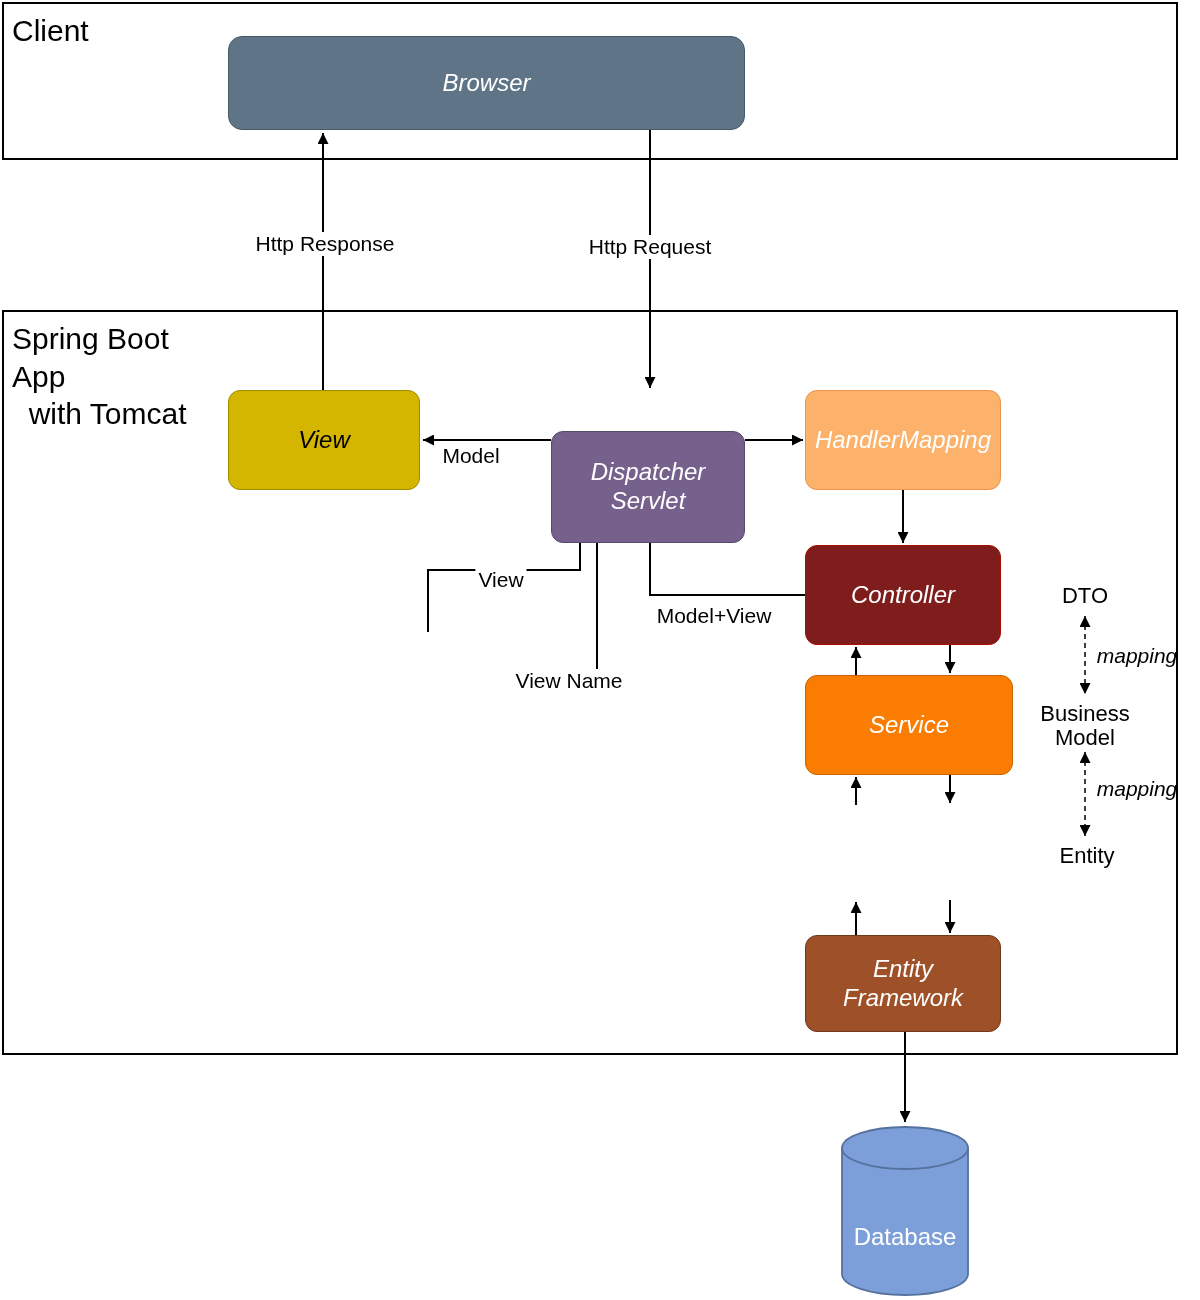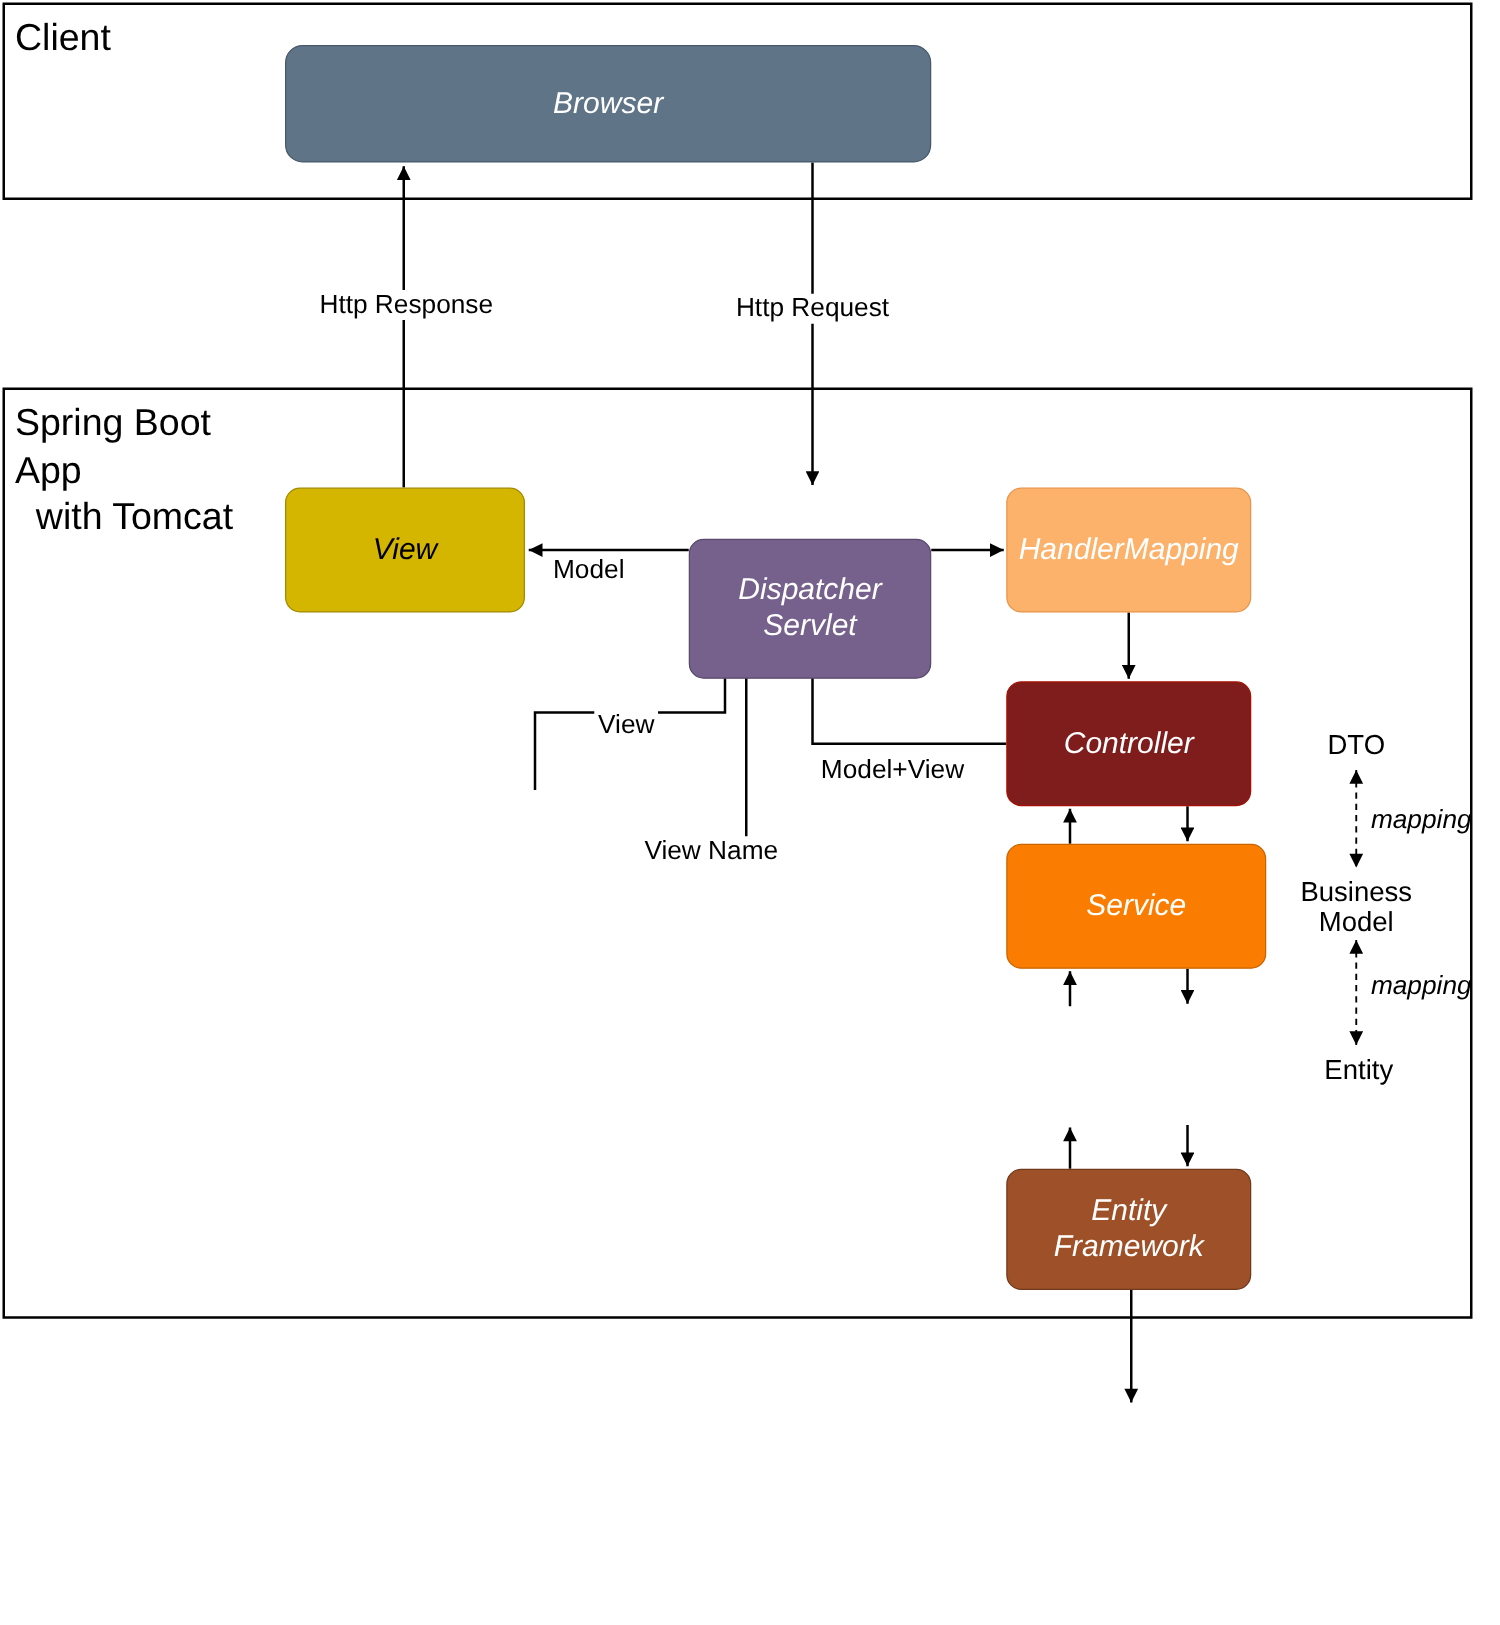--- a/index.html
+++ b/index.html
@@ -143,20 +143,27 @@
     <span class="node-label">Controller</span>
   </div>
   <div class="node" id="service" style="background-color: rgb(250, 125, 2);">
     <span class="node-label">Service</span>
   </div>
   <div class="node" id="entity-framework" style="background-color: rgb(158, 81, 40);">
     <span class="node-label">Entity
 Framework</span>
   </div>
 
+  <div class="db-wrap">
+    <svg viewBox="0 0 128 172">
+      <path class="db-stroke" d="M1,23 A63,21 0 0 1 127,23 L127,149 A63,21 0 0 1 1,149 Z" fill="#7c9fd9"></path>
+      <path class="db-stroke" fill="none" d="M1,23 A63,21 0 0 0 127,23"></path>
+    </svg>
+    <span class="db-label">Database</span>
+  </div>
 
   <div class="edge-label" style="left:325px; top:244px;">Http Response</div>
   <div class="edge-label" style="left:650px; top:247px;">Http Request</div>
   <div class="edge-label" style="left:471px; top:456px;">Model</div>
   <div class="edge-label" style="left:714px; top:616px;">Model+View</div>
   <div class="edge-label" style="left:501px; top:580px;">View</div>
   <div class="edge-label" style="left:569px; top:681px;">View Name</div>
 
   <div class="annot" style="left:1085px; top:596px;">DTO</div>
   <div class="annot italic" style="left:1137px; top:656px;">mapping</div>

